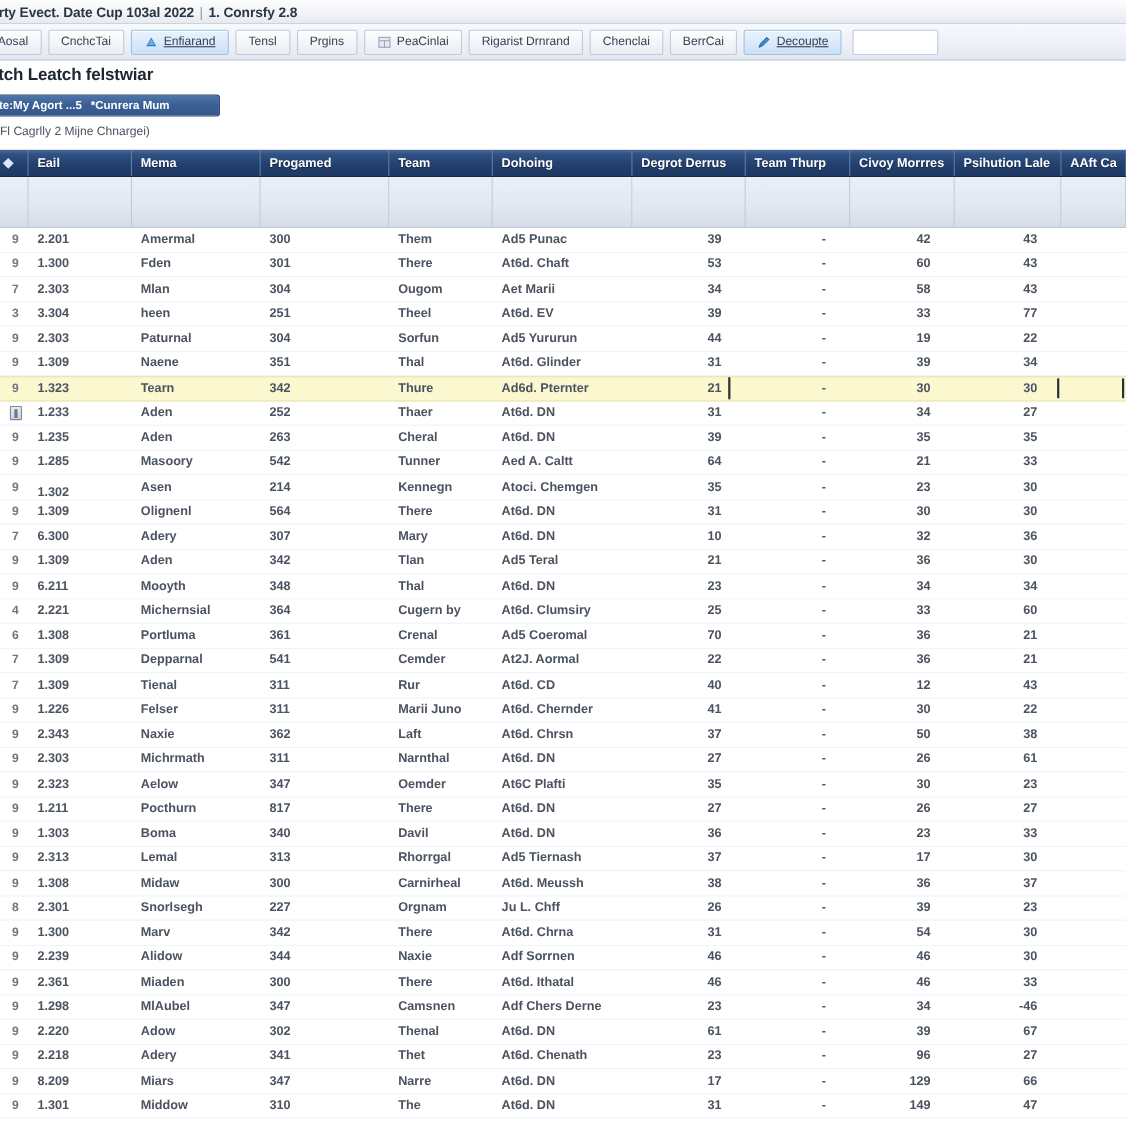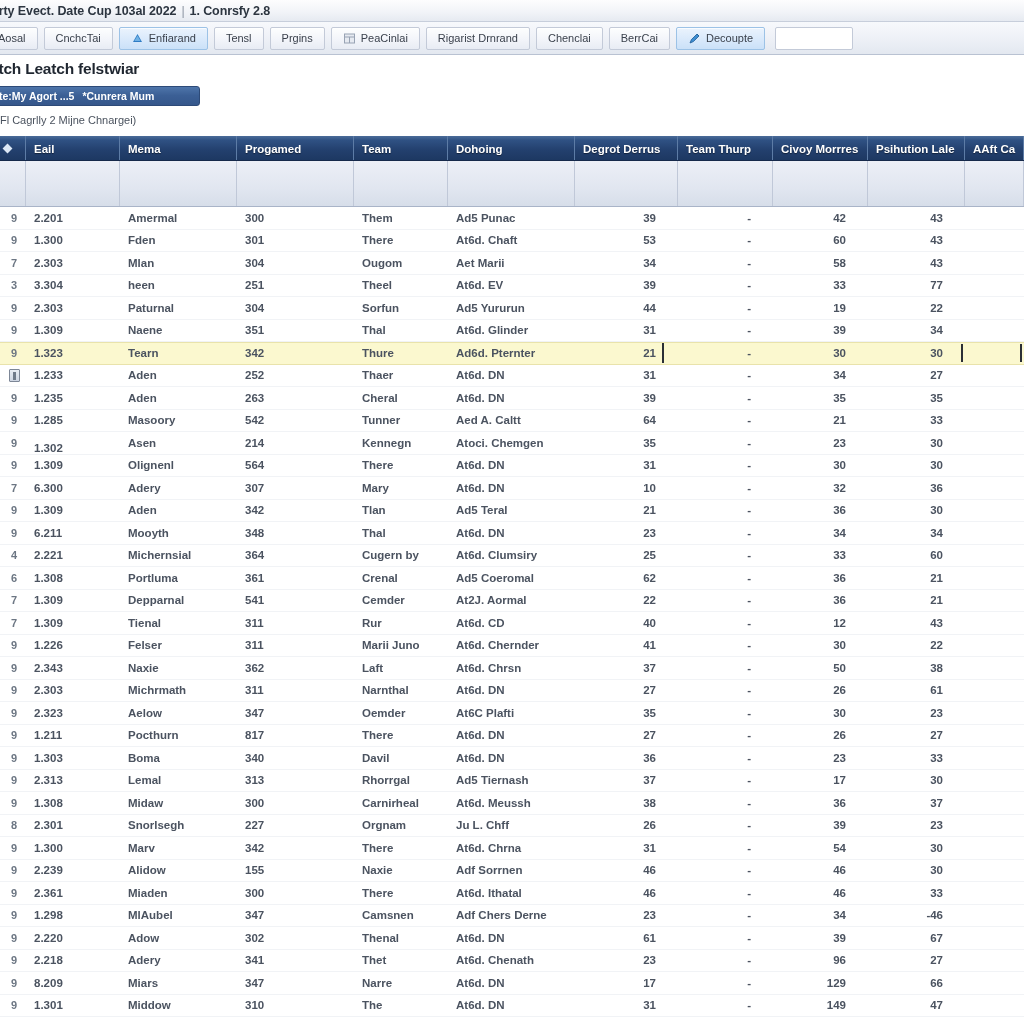--- a/index.html
+++ b/index.html
@@ -44,20 +44,21 @@
     border: 1px solid #c3cad8;
     border-radius: 2px;
     background: linear-gradient(to bottom, #fdfefe 0%, #f3f5fa 52%, #e8ecf4 100%);
     font-size: 11px; color: #3a414c; white-space: nowrap;
     box-shadow: 0 1px 0 rgba(255,255,255,.7) inset;
   }
   .tbtn.first { margin-left: -14px; }
   .tbtn.active {
     background: linear-gradient(to bottom, #eaf3fd 0%, #d9e9fb 55%, #cbe1f8 100%);
     border-color: #9cc2e6;
+    text-decoration: underline;
   }
   .tbtn .ic { display: inline-block; width: 13px; height: 13px; flex: 0 0 13px; }
   .tbtn-box {
     width: 78px; height: 23px; border: 1px solid #c3cad8; background: #ffffff;
     border-radius: 2px; margin-left: 4px;
   }
 
   
   #heading {
     position: absolute; left: -10px; top: 60px;
@@ -525,21 +526,21 @@
         </div>
         <div class="grow">
           <div class="cell marker" style="width: 26px; flex: 0 0 26px;">
             <span class="mk">6</span>
           </div>
           <div class="cell txt" style="width: 94px; flex: 0 0 94px;"><span>1.308</span></div>
           <div class="cell txt" style="width: 117px; flex: 0 0 117px;"><span>Portluma</span></div>
           <div class="cell txt" style="width: 117px; flex: 0 0 117px;"><span>361</span></div>
           <div class="cell txt" style="width: 94px; flex: 0 0 94px;"><span>Crenal</span></div>
           <div class="cell txt" style="width: 127px; flex: 0 0 127px;"><span>Ad5 Coeromal</span></div>
-          <div class="cell num" style="width: 103px; flex: 0 0 103px;"><span>62</span></div>
+          <div class="cell num" style="width: 103px; flex: 0 0 103px;"><span>70</span></div>
           <div class="cell num" style="width: 95px; flex: 0 0 95px;"><span>-</span></div>
           <div class="cell num" style="width: 95px; flex: 0 0 95px;"><span>36</span></div>
           <div class="cell num" style="width: 97px; flex: 0 0 97px;"><span>21</span></div>
           <div class="cell num" style="width: 59px; flex: 0 0 59px;"><span></span></div>
         </div>
         <div class="grow">
           <div class="cell marker" style="width: 26px; flex: 0 0 26px;">
             <span class="mk">7</span>
           </div>
           <div class="cell txt" style="width: 94px; flex: 0 0 94px;"><span>1.309</span></div>
@@ -717,21 +718,21 @@
           <div class="cell num" style="width: 95px; flex: 0 0 95px;"><span>54</span></div>
           <div class="cell num" style="width: 97px; flex: 0 0 97px;"><span>30</span></div>
           <div class="cell num" style="width: 59px; flex: 0 0 59px;"><span></span></div>
         </div>
         <div class="grow">
           <div class="cell marker" style="width: 26px; flex: 0 0 26px;">
             <span class="mk">9</span>
           </div>
           <div class="cell txt" style="width: 94px; flex: 0 0 94px;"><span>2.239</span></div>
           <div class="cell txt" style="width: 117px; flex: 0 0 117px;"><span>Alidow</span></div>
-          <div class="cell txt" style="width: 117px; flex: 0 0 117px;"><span>155</span></div>
+          <div class="cell txt" style="width: 117px; flex: 0 0 117px;"><span>344</span></div>
           <div class="cell txt" style="width: 94px; flex: 0 0 94px;"><span>Naxie</span></div>
           <div class="cell txt" style="width: 127px; flex: 0 0 127px;"><span>Adf Sorrnen</span></div>
           <div class="cell num" style="width: 103px; flex: 0 0 103px;"><span>46</span></div>
           <div class="cell num" style="width: 95px; flex: 0 0 95px;"><span>-</span></div>
           <div class="cell num" style="width: 95px; flex: 0 0 95px;"><span>46</span></div>
           <div class="cell num" style="width: 97px; flex: 0 0 97px;"><span>30</span></div>
           <div class="cell num" style="width: 59px; flex: 0 0 59px;"><span></span></div>
         </div>
         <div class="grow">
           <div class="cell marker" style="width: 26px; flex: 0 0 26px;">

